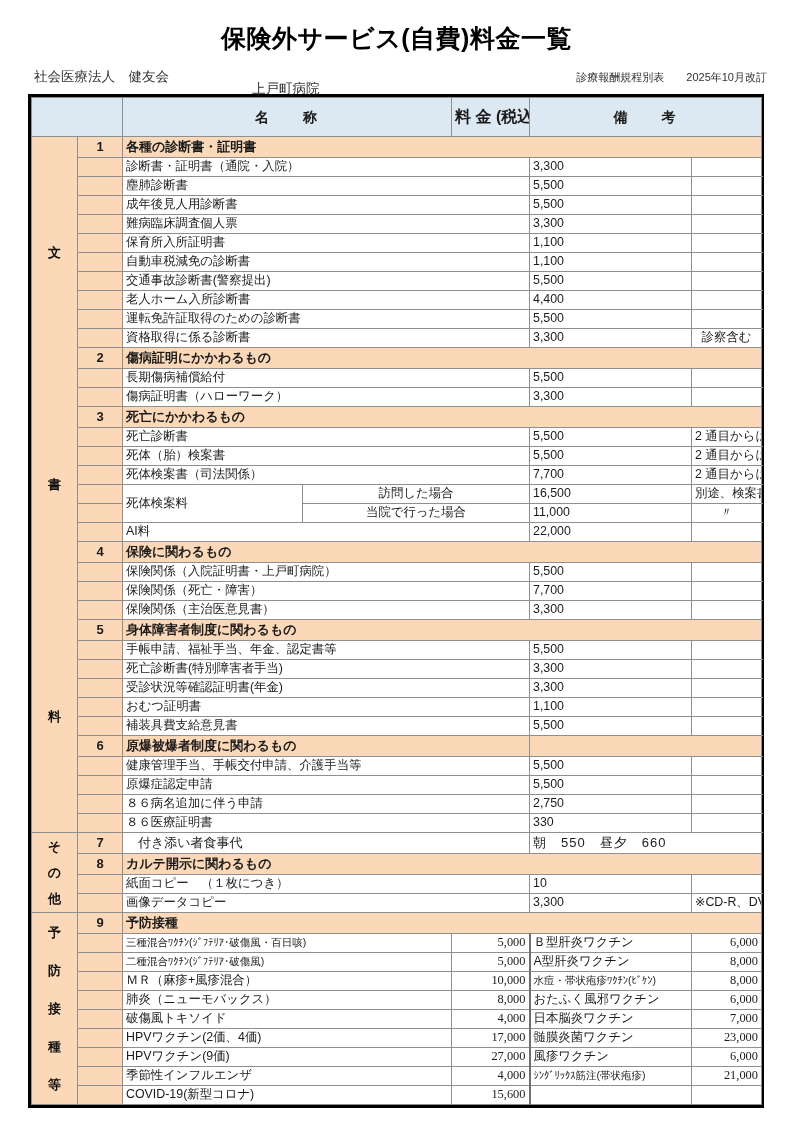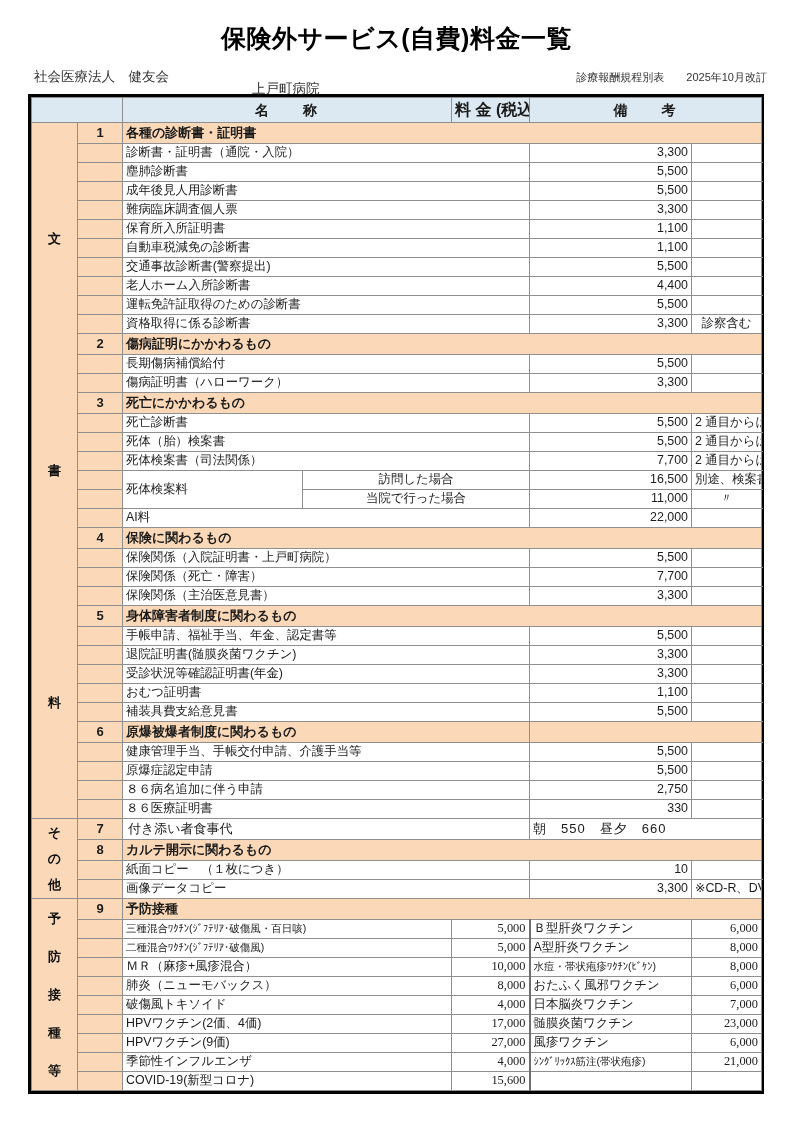--- a/index.html
+++ b/index.html
@@ -75,21 +75,21 @@
     box-sizing: border-box;
   }
   .frame table.fee { margin: 0; width: 730px; }
 
   
   tr.colhead td {
     background: #dce9f2;
     text-align: center;
     font-weight: bold;
     font-size: 14px;
-    height: 25px;
+    height: 39px;
     letter-spacing: 2px;
   }
   tr.colhead td.price-h { font-size: 16px; letter-spacing: 0px; }
 
   
   tr.group td {
     background: #fbd9b8;
     font-weight: bold;
     font-size: 13px;
     height: 21px;
@@ -126,21 +126,21 @@
     height: 100%;
     line-height: 1.0;
   }
   td.sidecat .vtext span { display: block; }
 
   
   td.numcol { background: #fbd9b8; }
 
   
   td.name { text-align: left; padding-left: 5px; }
-  td.price { text-align: right; padding-right: 6px; }
+  td.price { text-align: left; padding-right: 6px; }
   td.note { text-align: center; padding-left: 5px; }
   td.sub { text-align: center; padding-left: 5px; }
 
   td.small { font-size: 10.5px; }
 
   .spanfull { text-align: left; padding-left: 40px; letter-spacing: 1px; }
 
   
   td.vname { text-align: left; padding-left: 4px; }
   td.vprice { text-align: right; padding-right: 6px; font-family: Liberation Serif, serif; }
@@ -338,21 +338,21 @@
             <td class="gblank"></td>
           </tr>
           <tr>
             <td class="numcol"></td>
             <td class="name" colspan="3">手帳申請、福祉手当、年金、認定書等</td>
             <td class="price">5,500</td>
             <td class="note" colspan="2"></td>
           </tr>
           <tr>
             <td class="numcol"></td>
-            <td class="name" colspan="3">退院証明書(髄膜炎菌ワクチン)</td>
+            <td class="name" colspan="3">死亡診断書(特別障害者手当)</td>
             <td class="price">3,300</td>
             <td class="note" colspan="2"></td>
           </tr>
           <tr>
             <td class="numcol"></td>
             <td class="name" colspan="3">受診状況等確認証明書(年金)</td>
             <td class="price">3,300</td>
             <td class="note" colspan="2"></td>
           </tr>
           <tr>
@@ -398,21 +398,21 @@
           </tr>
           <tr class="group">
             <td class="sidecat" rowspan="4">
               <div class="vtext">
                 <span>そ</span>
                 <span>の</span>
                 <span>他</span>
               </div>
             </td>
             <td class="gnum">7</td>
-            <td class="name" colspan="3" style="background:#ffffff;font-weight:normal;padding-left:5px;">付き添い者食事代</td>
+            <td class="name" colspan="3" style="background:#ffffff;font-weight:normal;padding-left:15px;">付き添い者食事代</td>
             <td class="spanfull" colspan="3" style="background:#ffffff;font-weight:normal;">朝　550　昼夕　660</td>
           </tr>
           <tr class="group">
             <td class="gnum">8</td>
             <td class="gname" colspan="5">カルテ開示に関わるもの</td>
             <td class="gblank"></td>
           </tr>
           <tr>
             <td class="numcol"></td>
             <td class="name" colspan="3">紙面コピー　（１枚につき）</td>

